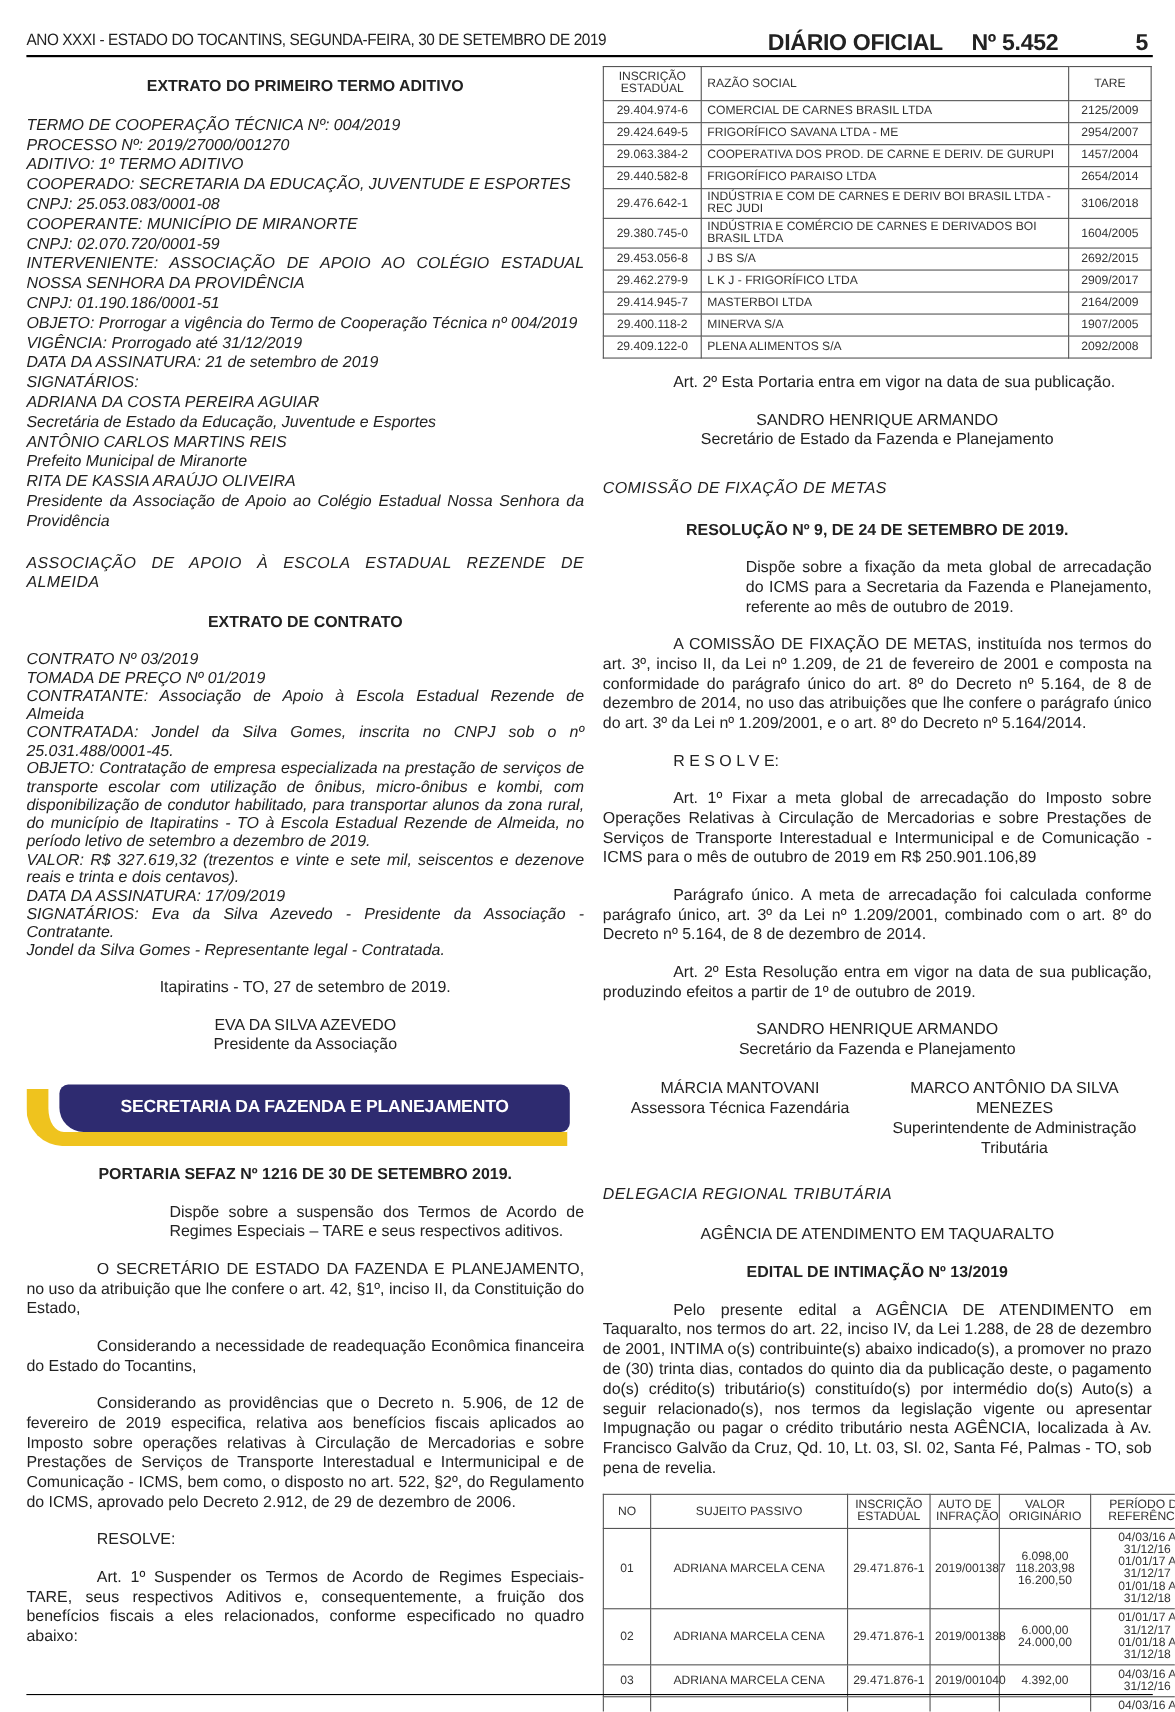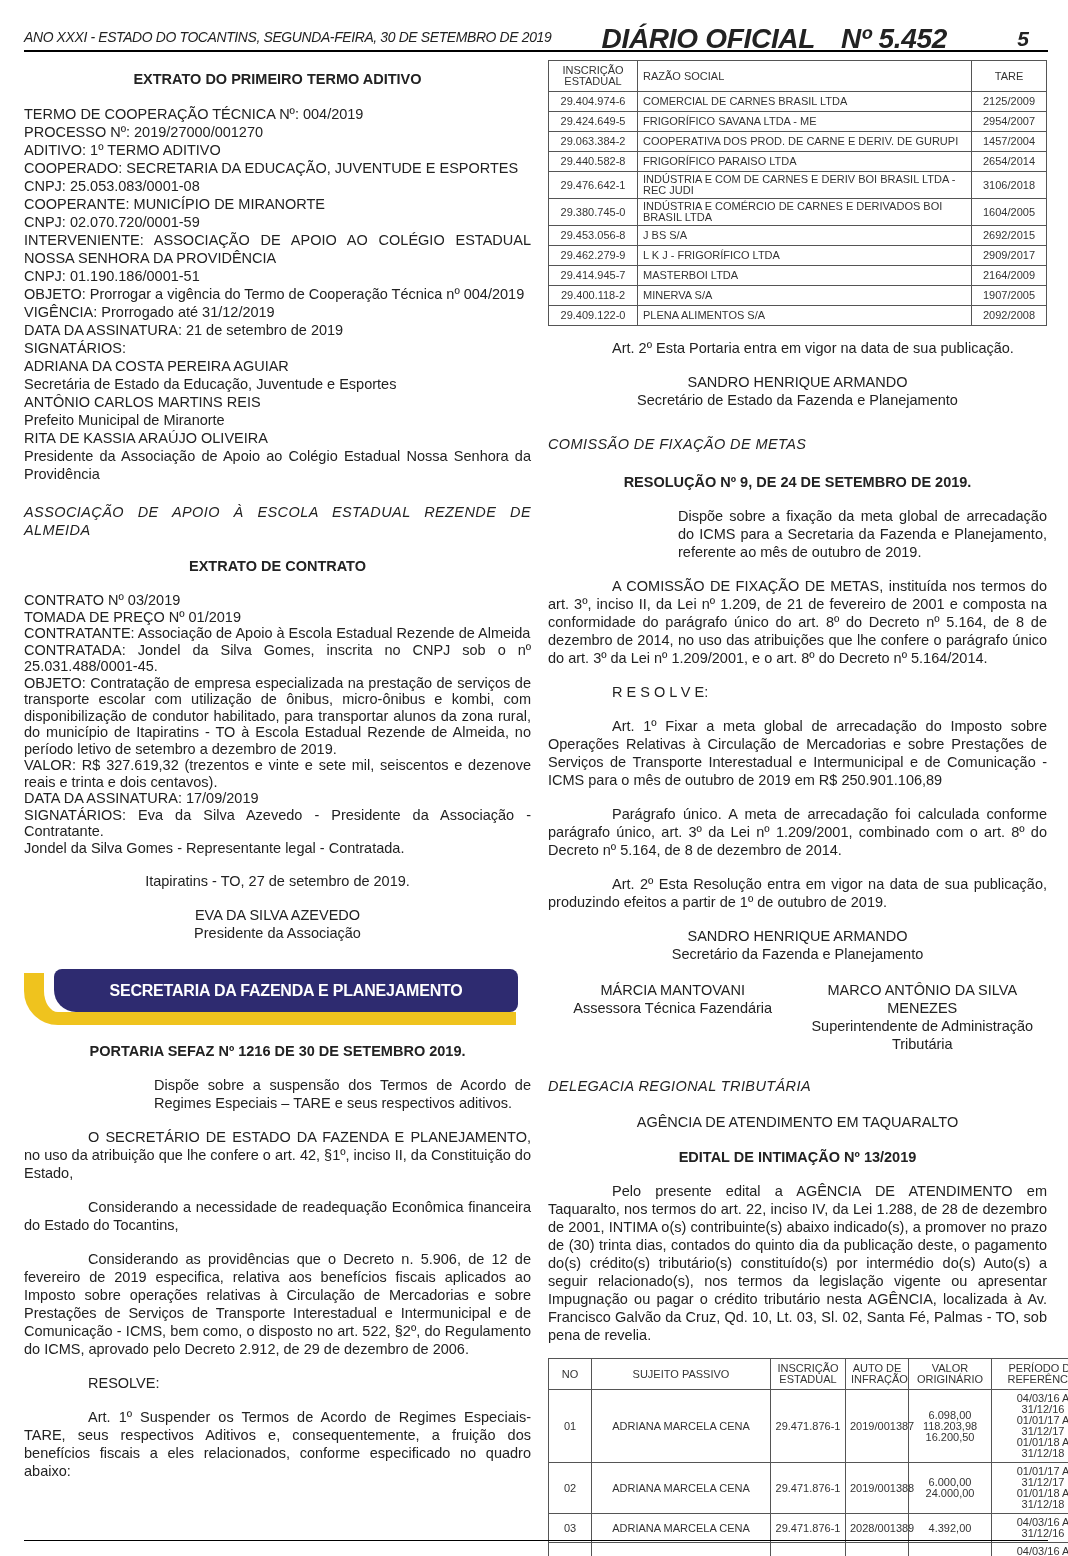--- a/index.html
+++ b/index.html
@@ -1,33 +1,33 @@
 <!DOCTYPE html>
 <html style="--navy: #2E2B70; --gold: #EFC31E;"><head>
 <meta charset="utf-8">
 <style>
   html,body{margin:0;padding:0;}
   body{
     width:1068px;height:1556px;background:#ffffff;color:#222;
     font-family:"Liberation Sans", sans-serif;position:relative;overflow:hidden;
     font-size:14.5px;line-height:18px;
   }
-  .hdr{position:absolute;left:24px;right:35px;top:14px;height:34px;font-style:italic;}
+  .hdr{position:absolute;left:24px;right:20px;top:14px;height:34px;}
   .hdr-edition{position:absolute;left:0;bottom:2px;font-size:15px;letter-spacing:-0.4px;transform:scaleX(.93);transform-origin:left bottom;white-space:nowrap;}
-  .hdr-right{position:absolute;right:86px;bottom:0;font-weight:bold;font-size:28px;white-space:nowrap;letter-spacing:-0.3px;}
+  .hdr-right{position:absolute;right:86px;bottom:0;font-weight:bold;font-size:21px;white-space:nowrap;letter-spacing:-0.3px;}
   .hdr-num{margin-left:26px;}
   .hdr-page{position:absolute;right:4px;bottom:0;font-weight:bold;font-size:21px;}
   .hdr-rule{position:absolute;left:24px;right:20px;top:50px;border-top:2px solid #000;}
   .ftr-rule{position:absolute;left:24px;right:20px;top:1540px;border-top:1.5px solid #000;}
 
   .col-left{position:absolute;left:24px;top:60px;width:507px;}
   .col-right{position:absolute;left:548px;top:60px;width:499px;}
 
   .doc-heading{font-weight:bold;text-align:center;margin:10px 0 17px;}
-  .fields{text-align:justify;white-space:pre-line;}
+  .fields{text-align:justify;white-space:pre-line;font-style:italic;}
   .fieldsB{line-height:16.5px;}
   .italic-heading{font-style:italic;text-align:justify;margin:20px 0 0;letter-spacing:.4px;}
   .center{text-align:center;}
   .place-date{text-align:center;margin-top:16px;}
   .sig{text-align:center;margin-top:16px;}
   .sig .nm{}
   .p{ text-align:justify;text-indent:64px;margin:16px 0 0;}
   .ementa{margin:16px 0 0 130px;text-align:justify;}
 
   .banner{position:relative;height:60px;margin:26px 0 14px;}
@@ -276,21 +276,21 @@
             <td>2019/001388</td>
             <td>6.000,00
 24.000,00</td>
             <td>01/01/17 A 31/12/17
 01/01/18 A 31/12/18</td>
           </tr>
         <tr>
             <td>03</td>
             <td>ADRIANA MARCELA CENA</td>
             <td>29.471.876-1</td>
-            <td>2028/001389</td>
+            <td>2019/001040</td>
             <td>4.392,00</td>
             <td>04/03/16 A 31/12/16</td>
           </tr>
         <tr>
             <td>04</td>
             <td>ADRIANA MARCELA CENA</td>
             <td>29.471.876-1</td>
             <td>2019/001406</td>
             <td>3.017,76
 1.110,00</td>

